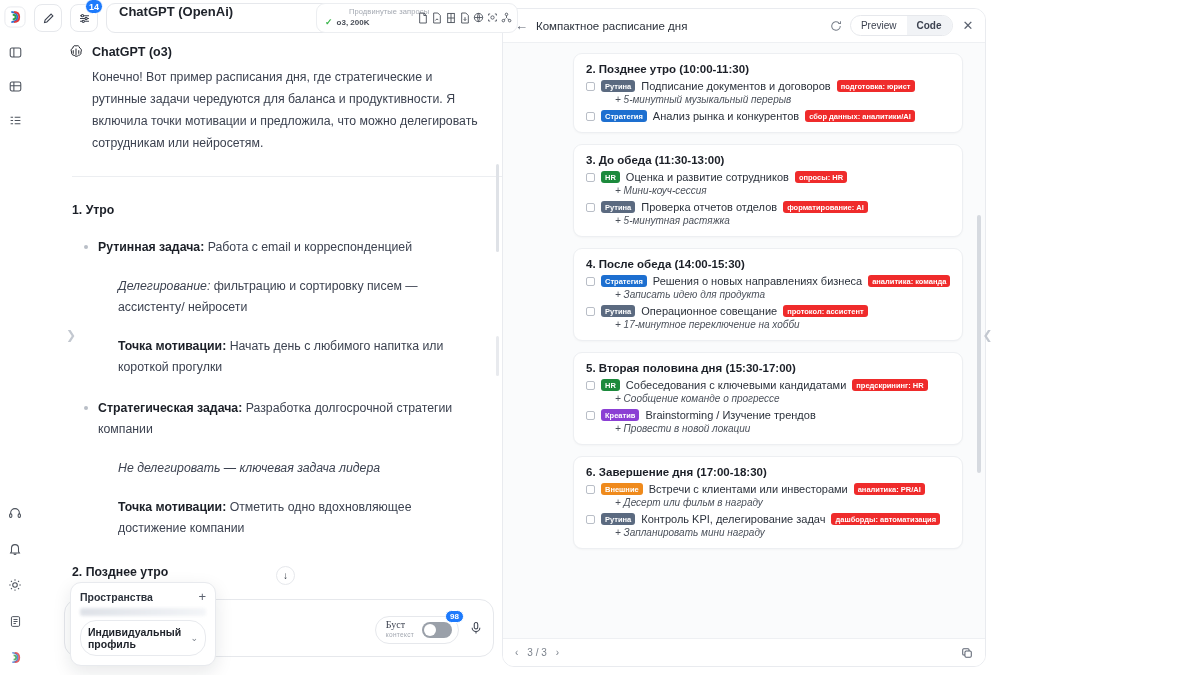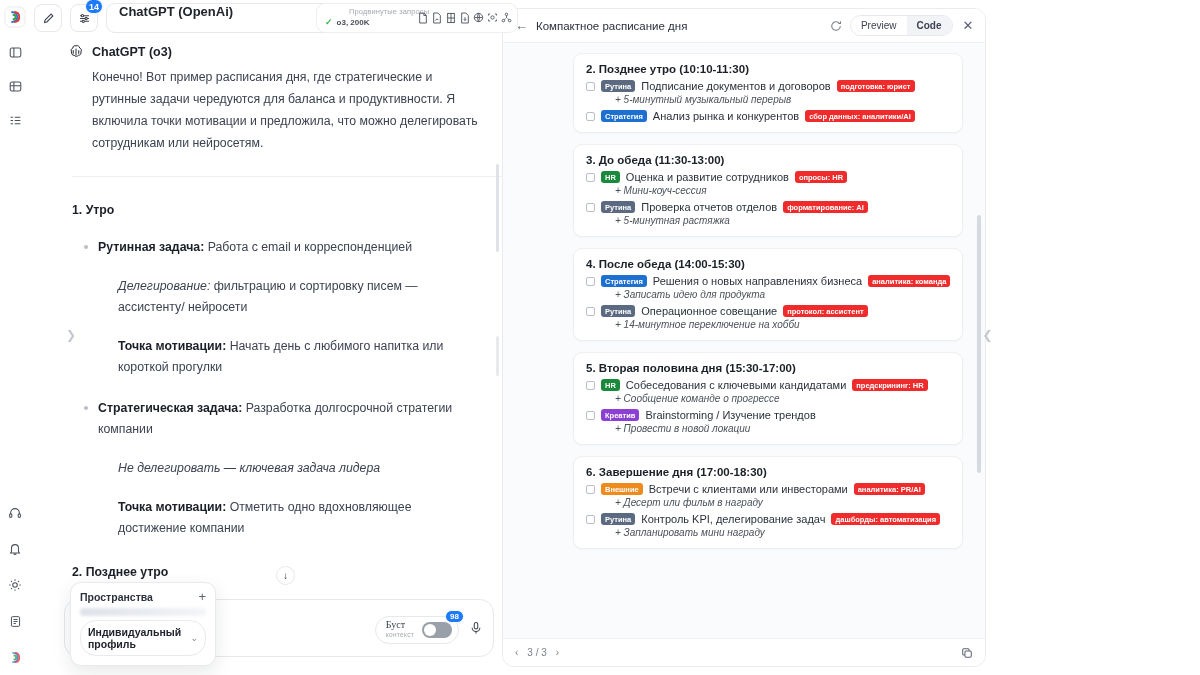--- a/index.html
+++ b/index.html
@@ -492,21 +492,21 @@
         <div class="seg">
           <div>Preview</div>
           <div class="active">Code</div>
         </div>
         <span class="close-x">✕</span>
       </div>
 
       <div class="canvas-body">
 
         <div class="sched-card">
-          <div class="sched-title">2. Позднее утро (10:10-11:30)</div>
+          <div class="sched-title">2. Позднее утро (10:00-11:30)</div>
           <div class="task-row">
             <span class="cbx"></span>
             <span class="tag" style="background:#5b6a80">Рутина</span>
             <span class="task-text">Подписание документов и договоров</span>
             <span class="pill">подготовка: юрист</span>
           </div>
           <div class="task-note">+ 5-минутный музыкальный перерыв</div>
           <div class="task-row">
             <span class="cbx"></span>
             <span class="tag" style="background:#1d6fd0">Стратегия</span>
@@ -541,21 +541,21 @@
             <span class="task-text">Решения о новых направлениях бизнеса</span>
             <span class="pill">аналитика: команда</span>
           </div>
           <div class="task-note">+ Записать идею для продукта</div>
           <div class="task-row">
             <span class="cbx"></span>
             <span class="tag" style="background:#5b6a80">Рутина</span>
             <span class="task-text">Операционное совещание</span>
             <span class="pill">протокол: ассистент</span>
           </div>
-          <div class="task-note">+ 14-минутное переключение на хобби</div>
+          <div class="task-note">+ 17-минутное переключение на хобби</div>
         </div>
 
         <div class="sched-card">
           <div class="sched-title">5. Вторая половина дня (15:30-17:00)</div>
           <div class="task-row">
             <span class="cbx"></span>
             <span class="tag" style="background:#1c8a3c">HR</span>
             <span class="task-text">Собеседования с ключевыми кандидатами</span>
             <span class="pill">предскрининг: HR</span>
           </div>

